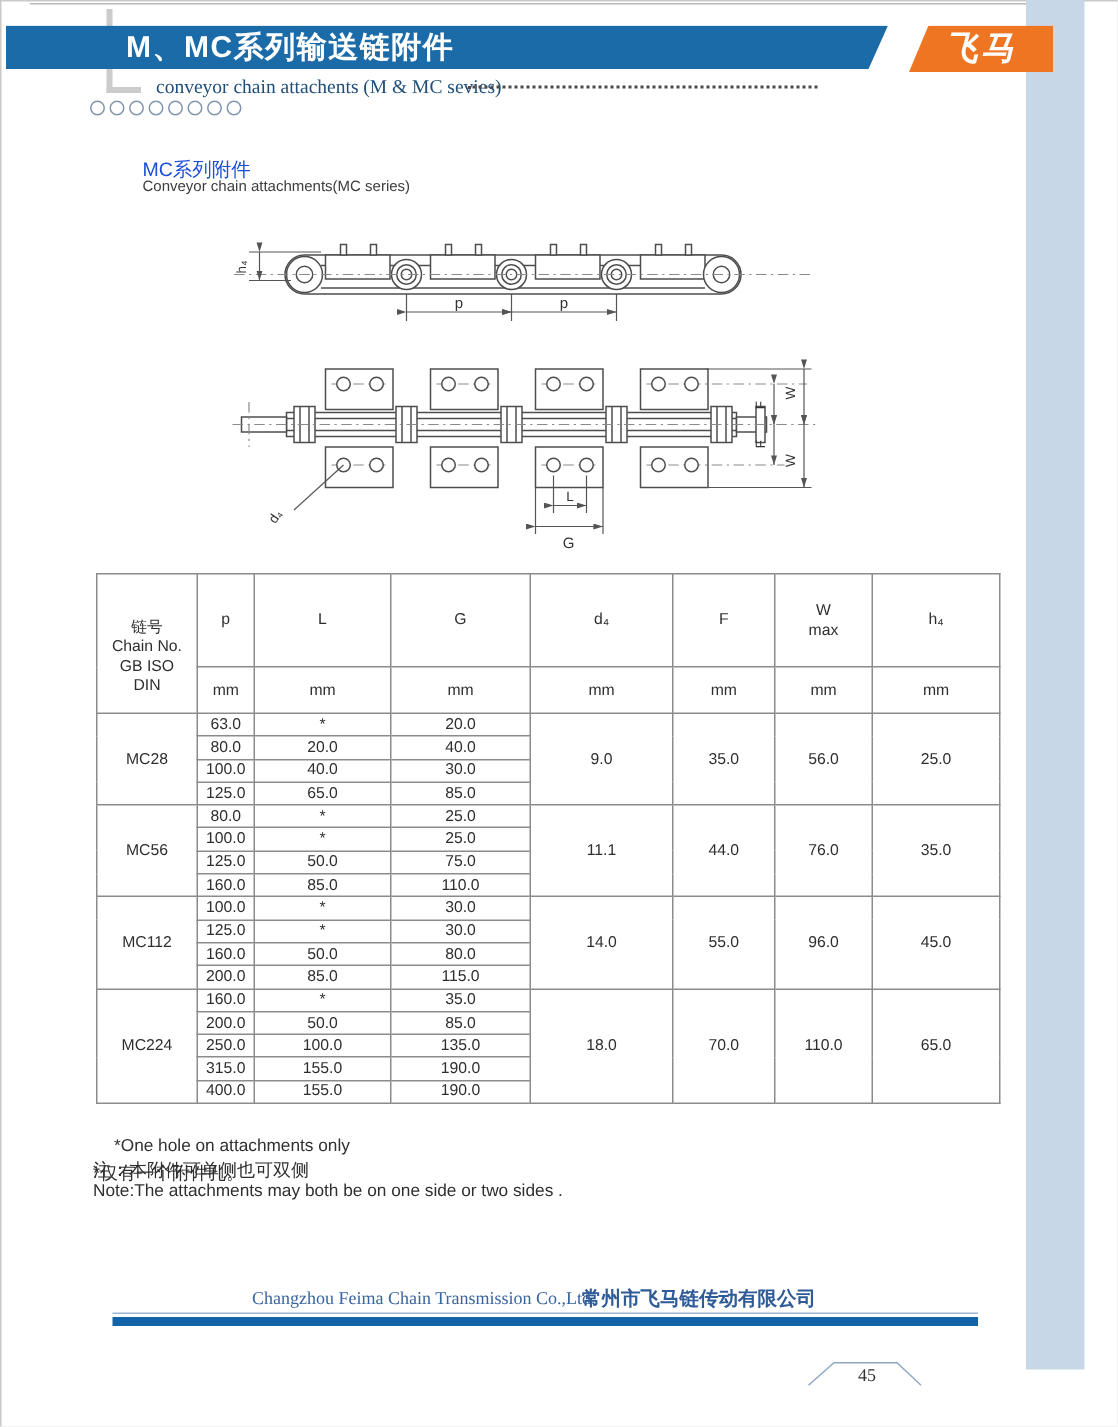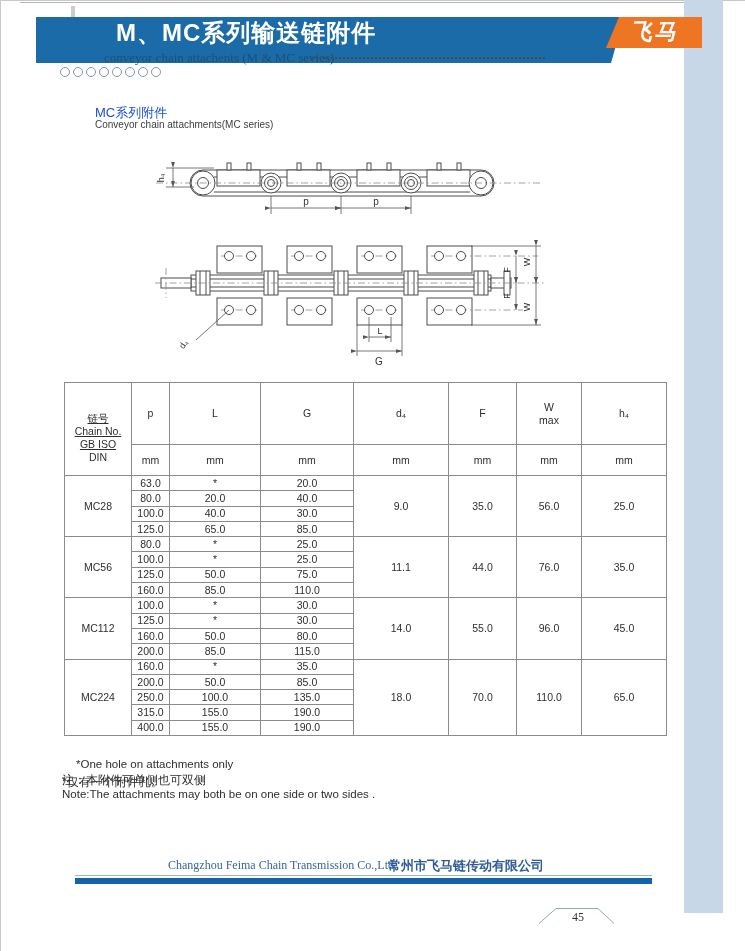--- a/index.html
+++ b/index.html
@@ -6,23 +6,23 @@
   .page{position:relative;width:745px;height:951px;background:#ffffff;margin:0 auto;
         font-family:"Liberation Sans","DejaVu Sans",sans-serif;overflow:hidden;
         box-shadow:inset 1px 1px 0 #c9c9c9;}
   .abs{position:absolute;}
 
   
   .top-hairline{left:20px;top:2px;width:666px;height:1px;background:#b9b9b9;}
   .side-bar{left:684px;top:0;width:39px;height:913px;background:#c7d7e8;}
   .bracket-v{left:71px;top:6px;width:4px;height:56px;background:#cccccc;}
   .bracket-foot{left:71px;top:58px;width:23px;height:4px;background:#cccccc;}
-  .banner{left:36px;top:17px;width:588px;height:46px;background:#1a6ba8;
+  .banner{left:4px;top:17px;width:588px;height:29px;background:#1a6ba8;
           clip-path:polygon(0 0,100% 0,calc(100% - 13px) 100%,0 100%);
-          color:#fff;font-size:24px;font-weight:bold;line-height:31px;padding-left:80px;
+          color:#fff;font-size:20px;font-weight:bold;line-height:31px;padding-left:80px;
           box-sizing:border-box;letter-spacing:1px;white-space:nowrap;}
   .logo-flag{left:606px;top:17px;width:96px;height:31px;background:#ee7623;
           clip-path:polygon(13px 0,100% 0,100% 100%,0 100%);
           color:#fff;font-size:22px;font-weight:bold;font-style:italic;text-align:center;
           line-height:30px;letter-spacing:2px;}
   .subtitle{left:104px;top:50px;font-family:"Liberation Serif","DejaVu Serif",serif;
           font-size:13px;color:#1f4e79;white-space:nowrap;}
   .dots-leader{left:312px;top:57px;width:233px;height:0;border-top:2px dotted #4a4a4a;}
   .circle-row{left:60px;top:67px;display:flex;gap:3px;}
   .circle-row span{display:block;width:10px;height:10px;border-radius:50%;
@@ -39,21 +39,21 @@
   .dwg-center{stroke:#8a8a8a;fill:none;stroke-width:0.8;stroke-dasharray:7 3 1.5 3;}
   .dwg-dim{stroke:#555;fill:none;stroke-width:0.8;}
 
   
   table.spec{position:absolute;left:64px;top:382px;width:602px;border-collapse:collapse;
           table-layout:fixed;font-size:10.5px;color:#2e2e2e;}
   table.spec th,table.spec td{border:1px solid #8b8b8b;text-align:center;padding:0;
           font-weight:normal;height:14.3px;line-height:13px;}
   table.spec th{white-space:pre-line;}
   th.chain-head{vertical-align:middle;font-size:10.5px;}
-  th.chain-head .c-top{line-height:13px;margin-top:18px;text-decoration:underline;}
+  th.chain-head .c-top{line-height:13px;margin-top:18px;}
   th.chain-head .c-bot{line-height:13px;}
   tr.hdr-main th{height:61px;}
   tr.hdr-unit th{height:30px;}
   td.chain-cell{font-size:10.5px;}
 
   
   .note{left:62px;color:#2f2f2f;white-space:nowrap;}
   .n1{top:742px;font-size:12px;margin-top:32px;}
   .n2{top:758px;font-size:11.5px;margin-left:14px;}
   .n3{top:772px;font-size:12px;}

